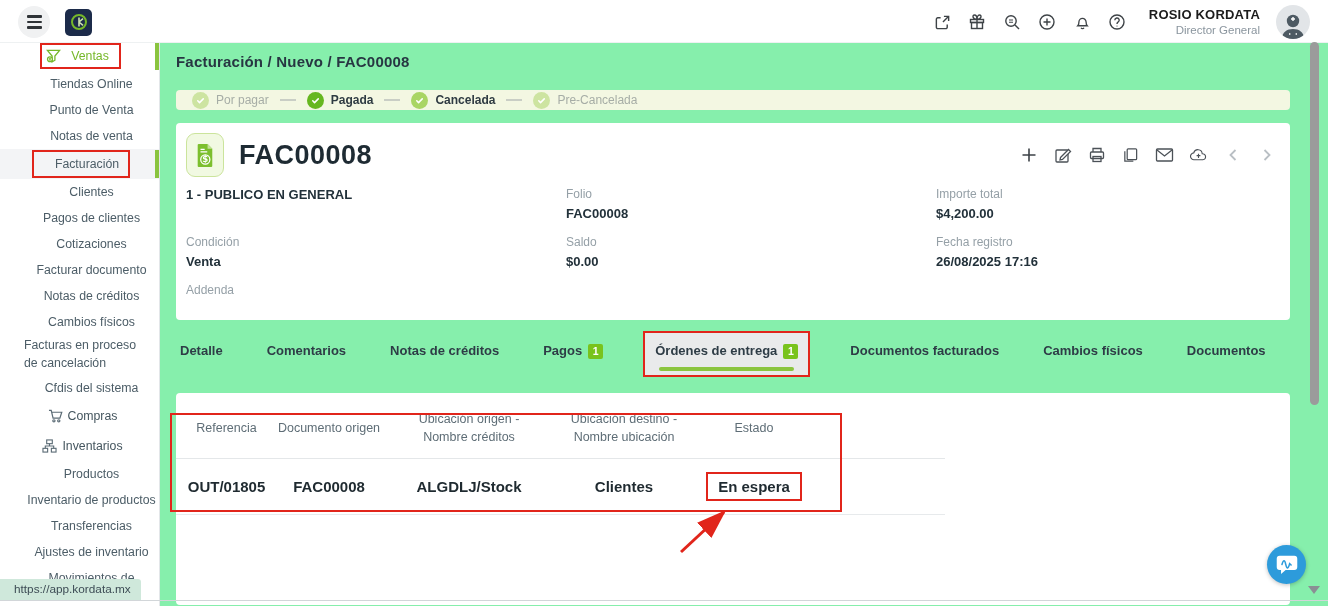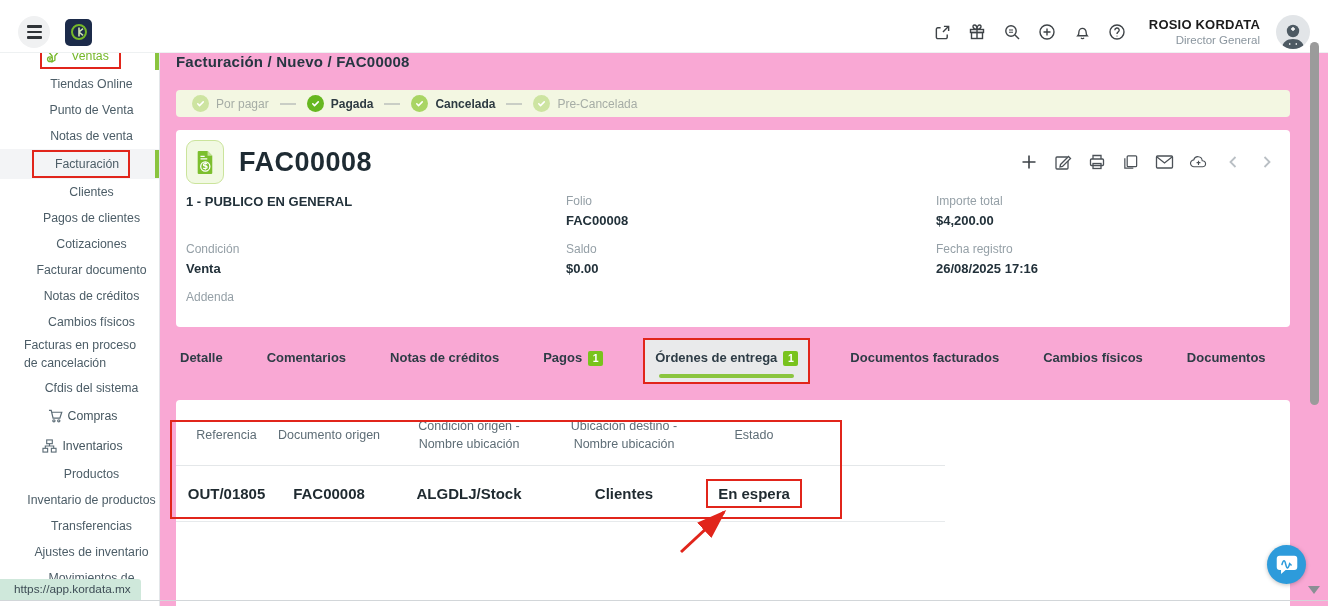--- a/index.html
+++ b/index.html
@@ -7,21 +7,21 @@
   body {
     position: relative;
     font-family: "Liberation Sans", "DejaVu Sans", sans-serif;
     background: #ffffff;
     overflow: hidden;
     color: #25333c;
   }
 
   
   .topbar {
-    position: absolute; left:0; top:12px; width:1328px; height:41px;
+    position: absolute; left:0; top:2px; width:1328px; height:41px;
     background:#fff; border-bottom:1px solid #eef1f2;
     display:flex; align-items:center; padding:0 18px; z-index:10;
   }
   .hamburger {
     width:32px; height:32px; border-radius:50%; background:#f0f1f2;
     display:flex; align-items:center; justify-content:center; cursor:pointer;
   }
   .hamburger .bars { display:flex; flex-direction:column; gap:3px; }
   .hamburger .bars i { display:block; width:15px; height:2.4px; background:#2f3337; border-radius:1px; }
   .app-logo {
@@ -55,27 +55,27 @@
   .active-bar {
     position:absolute; right:0; top:1px; bottom:1px; width:4px; background:#8ac43f;
   }
   .red-frame { border:2px solid #e1251b; }
   .ventas-frame { display:inline-flex; align-items:center; gap:5px; padding:4px 10px 4px 4px; margin-left:-4px; }
   .fact-frame { display:inline-block; padding:5px 9px 5px 21px; margin-left:-21px; background:transparent; }
 
   
   .main {
     position:absolute; left:160px; top:41px; right:0; bottom:0;
-    background:#f9a8d4; padding:0 38px 0 16px; overflow:hidden;
+    background:#86efac; padding:0 38px 0 16px; overflow:hidden;
   }
   .breadcrumb {
     margin-top:12px; font-size:15px; font-weight:700; color:#273642; letter-spacing:.2px;
   }
   .status-strip {
-    margin-top:20px; height:27px; background:#f3f7e2; border-radius:4px;
+    margin-top:20px; height:20px; background:#f3f7e2; border-radius:4px;
     display:flex; align-items:center; padding-left:16px; gap:11px;
   }
   .step { display:flex; align-items:center; gap:7px; }
   .step .chk {
     width:17px; height:17px; border-radius:50%;
     display:flex; align-items:center; justify-content:center;
   }
   .step.pale .chk   { background:#cde4a1; }
   .step.bright .chk { background:#66b71f; }
   .step.mid .chk    { background:#a9d564; }
@@ -485,21 +485,21 @@
     <div class="table-redbox"></div>
     <div class="otable">
       <div class="otr othead">
         <div class="oc oc0">
             <span>Referencia</span>
           </div>
         <div class="oc oc1">
             <span>Documento origen</span>
           </div>
         <div class="oc oc2 wrap">
-            <span>Condición origen - Nombre ubicación</span>
+            <span>Ubicación origen - Nombre créditos</span>
           </div>
         <div class="oc oc3 wrap">
             <span>Ubicación destino - Nombre ubicación</span>
           </div>
         <div class="oc oc4">
             <span>Estado</span>
           </div>
       </div>
       <div class="otr otrow">
         <div class="oc oc0">

